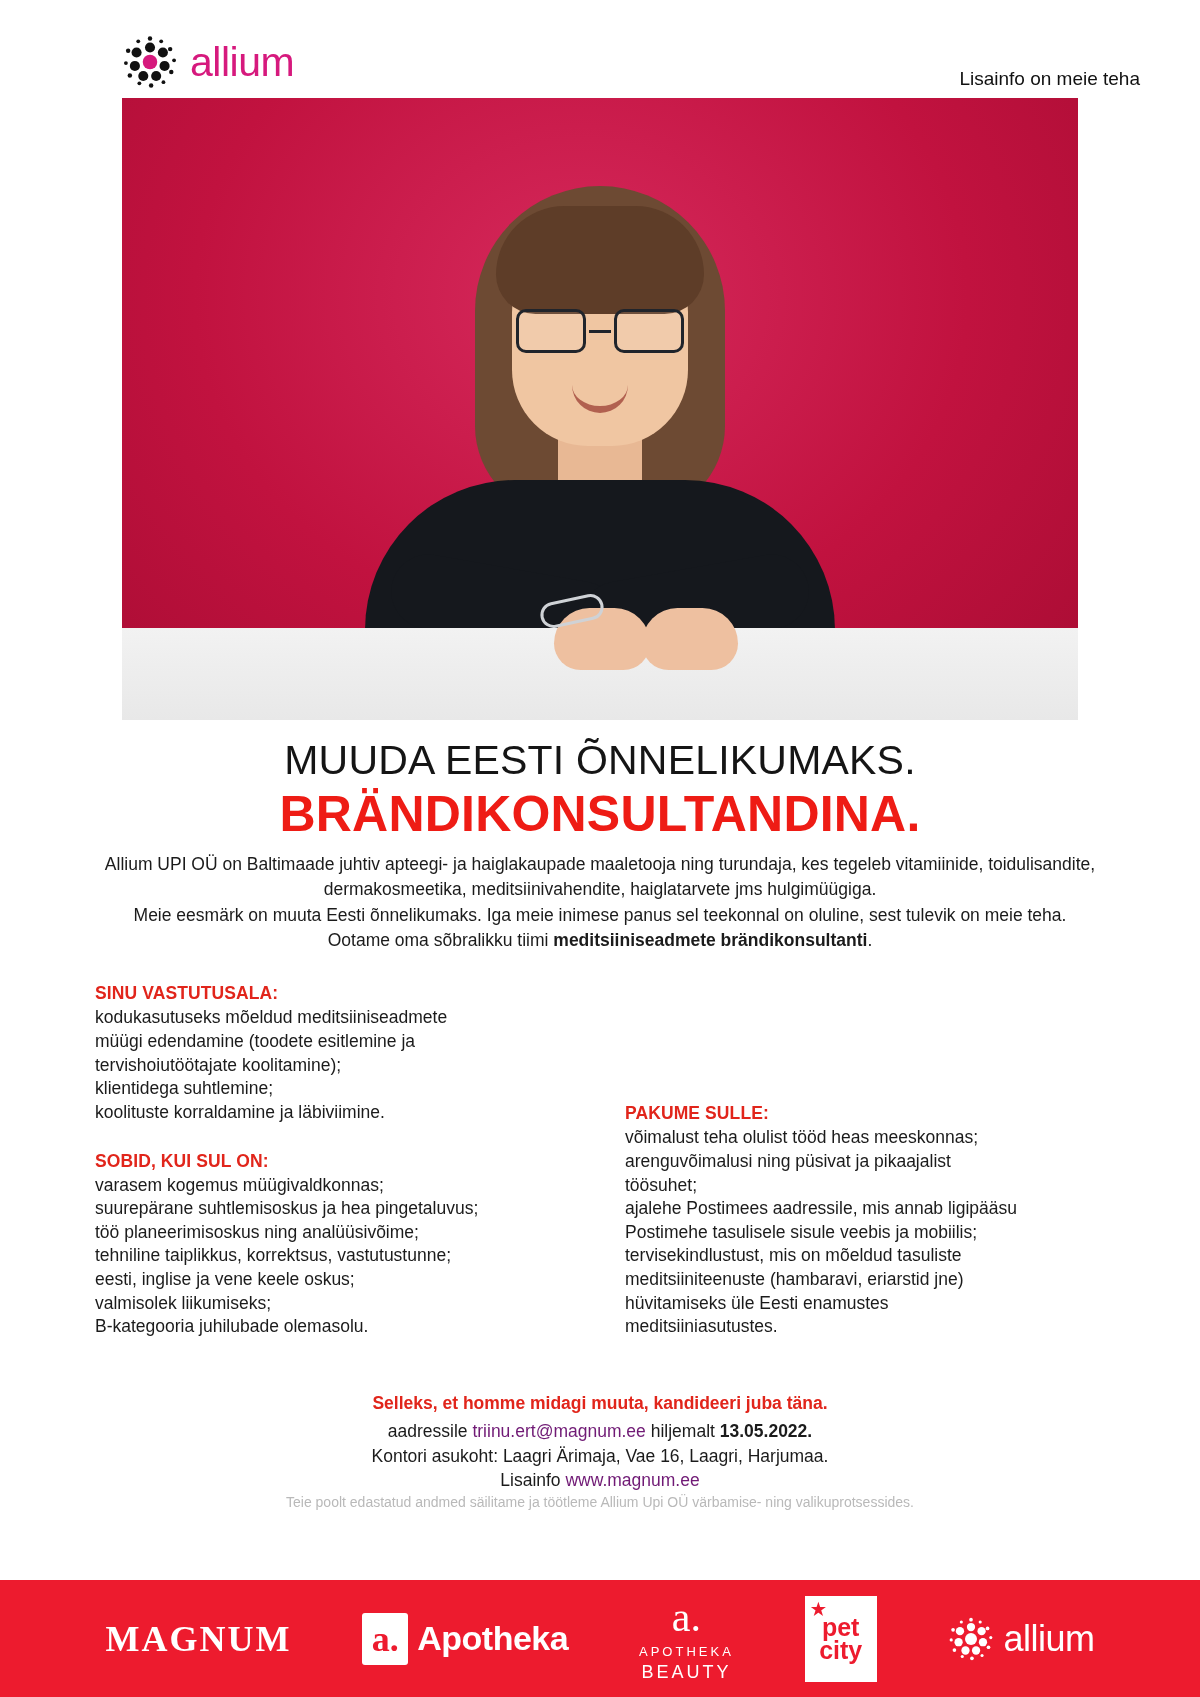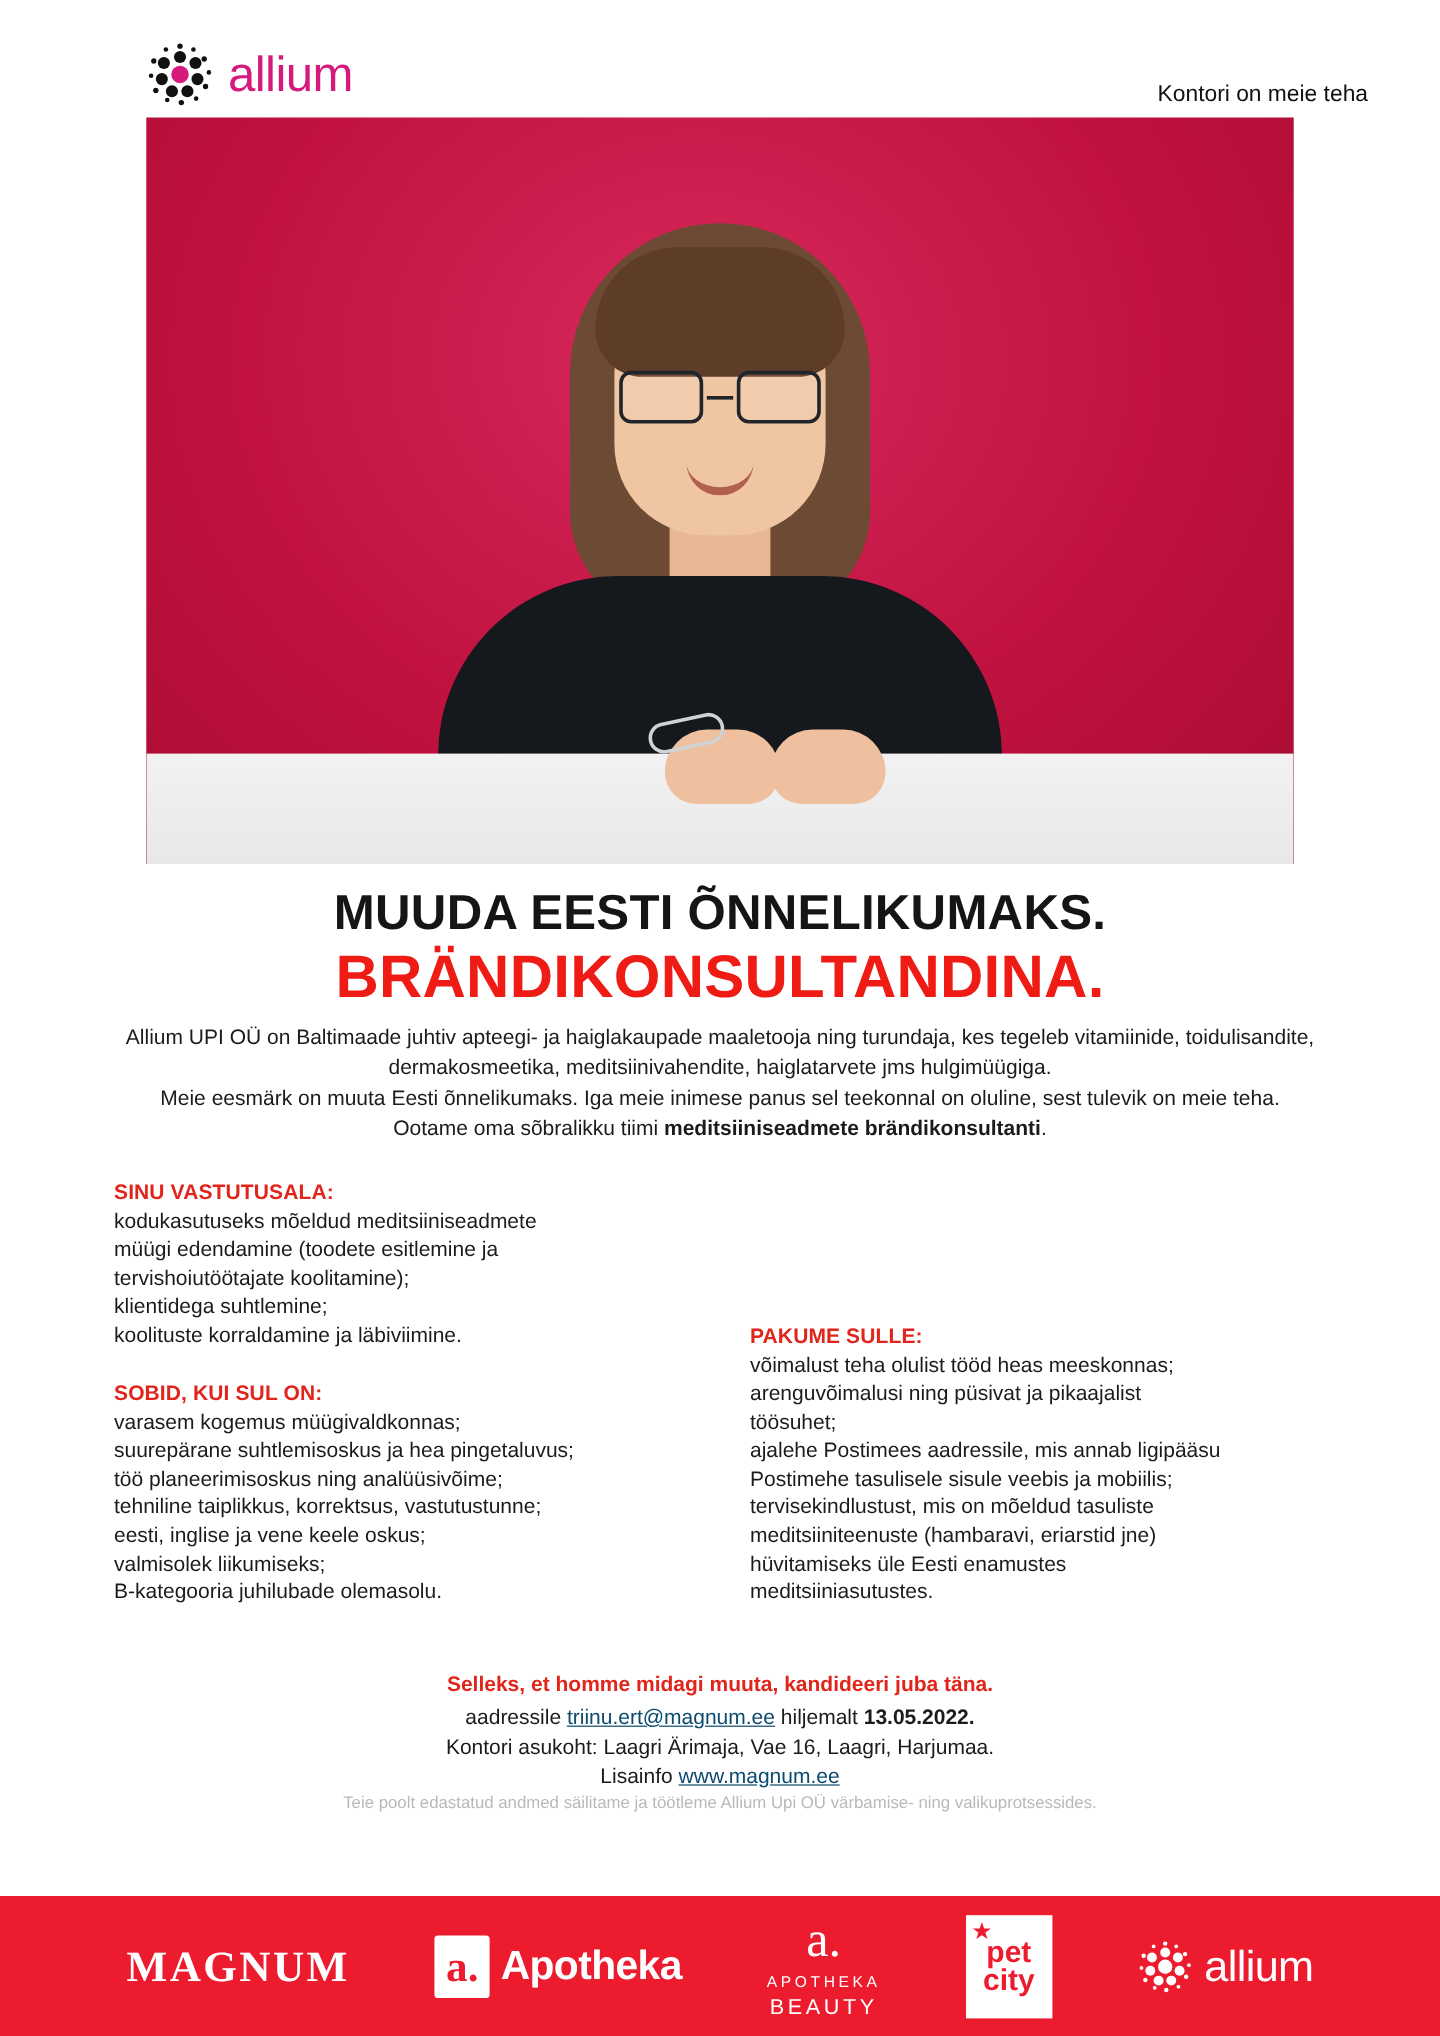--- a/index.html
+++ b/index.html
@@ -169,21 +169,21 @@
     transform: rotate(-12deg);
   }
 
   
   .headline-block {
     text-align: center;
     margin-top: 18px;
   }
   .headline {
     font-size: 41px;
-    font-weight: 700;
+    font-weight: 400;
     color: #151515;
     letter-spacing: 0.2px;
     line-height: 1.12;
   }
   .subhead {
     font-size: 50px;
     font-weight: 700;
     color: #ee1c15;
     letter-spacing: 0.2px;
     line-height: 1.12;
@@ -237,21 +237,21 @@
     font-size: 17.5px;
     line-height: 1.4;
     color: #1b1b1b;
   }
   .contact .cta {
     font-weight: 700;
     color: #e1251b;
     margin-bottom: 4px;
   }
   .contact p { margin: 0; }
-  .contact .link { color: #0c4a6e; text-decoration: underline; }
+  .contact .link { color: #701a75; }
   .contact b { font-weight: 700; }
   .disclaimer {
     margin-top: 5px;
     font-size: 14px;
     color: #b9b9b9;
   }
 
   
   .brand-band {
     position: absolute;
@@ -373,21 +373,21 @@
             <circle cx="31" cy="88" r="3.4"></circle>
           <circle cx="14" cy="74" r="4"></circle>
             <circle cx="7" cy="52" r="3.4"></circle>
           <circle cx="11" cy="30" r="4"></circle>
             <circle cx="29" cy="13" r="3.4"></circle>
         </g>
         <circle cx="50" cy="50" r="13" fill="#d6197d"></circle>
       </svg>
       <span class="allium-word">allium</span>
     </div>
-    <div class="tagline">Kontori on meie teha</div>
+    <div class="tagline">Lisainfo on meie teha</div>
   </div>
 </div>
 
 <div class="hero">
   <div class="hero-bg"></div>
   <div class="p-hair-back"></div>
   <div class="p-neck"></div>
   <div class="p-face"></div>
   <div class="p-fringe"></div>
   <div class="p-glasses">

